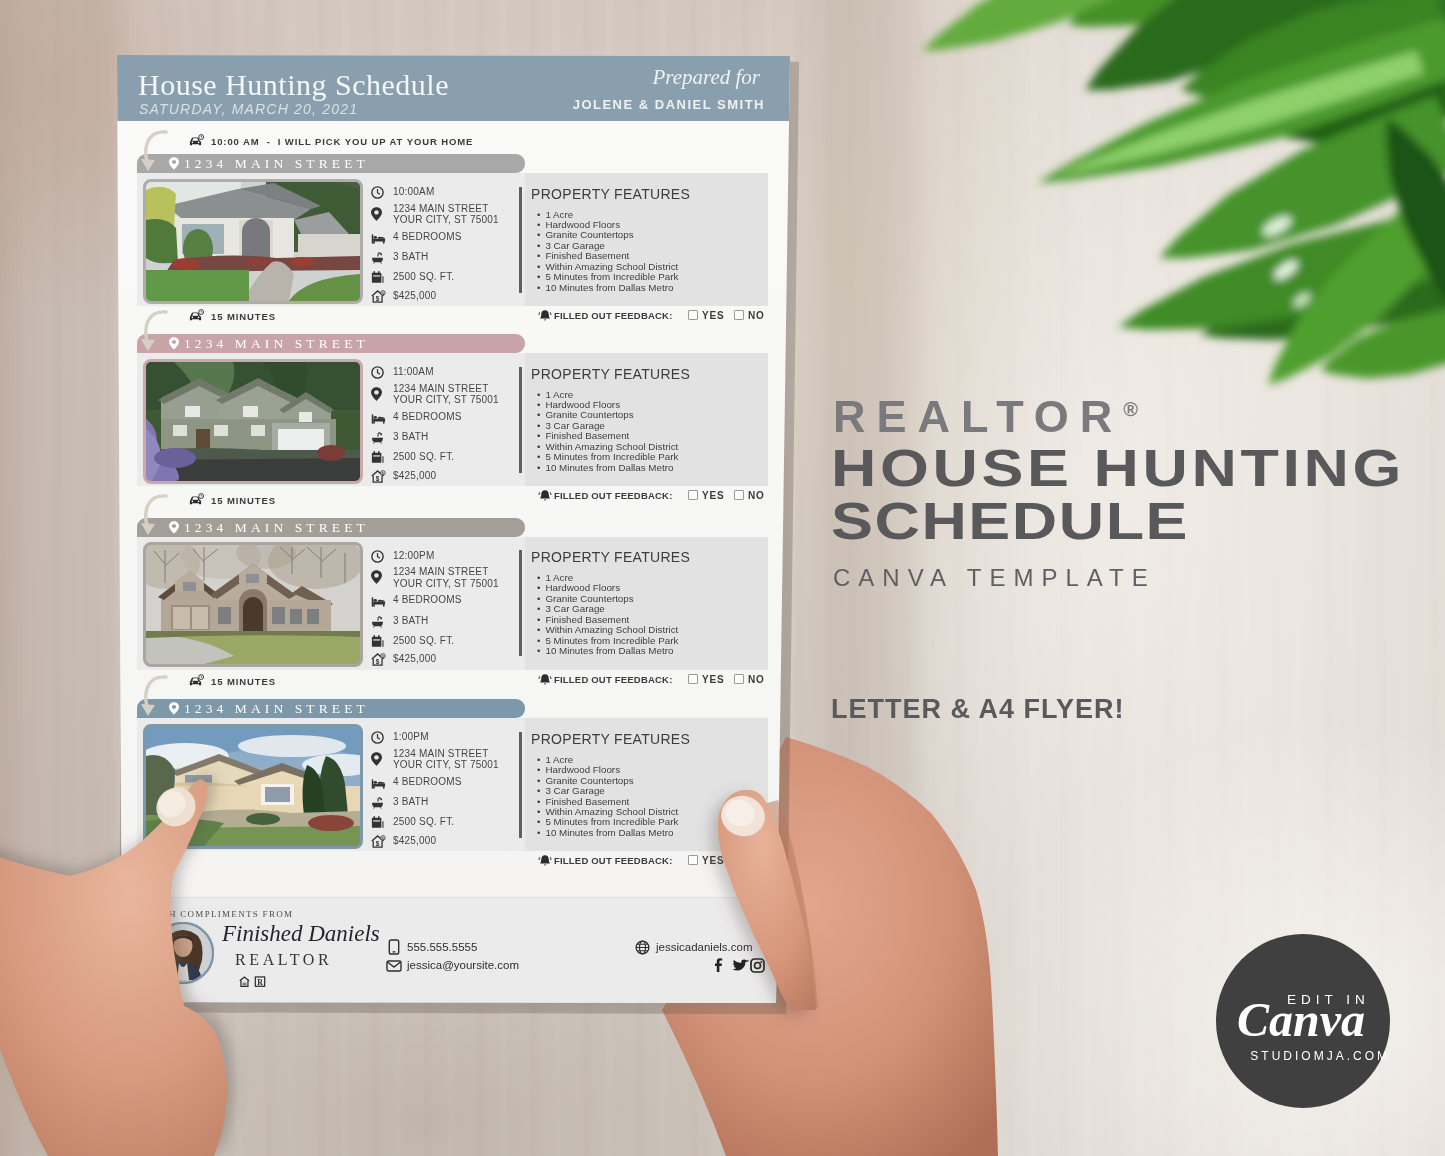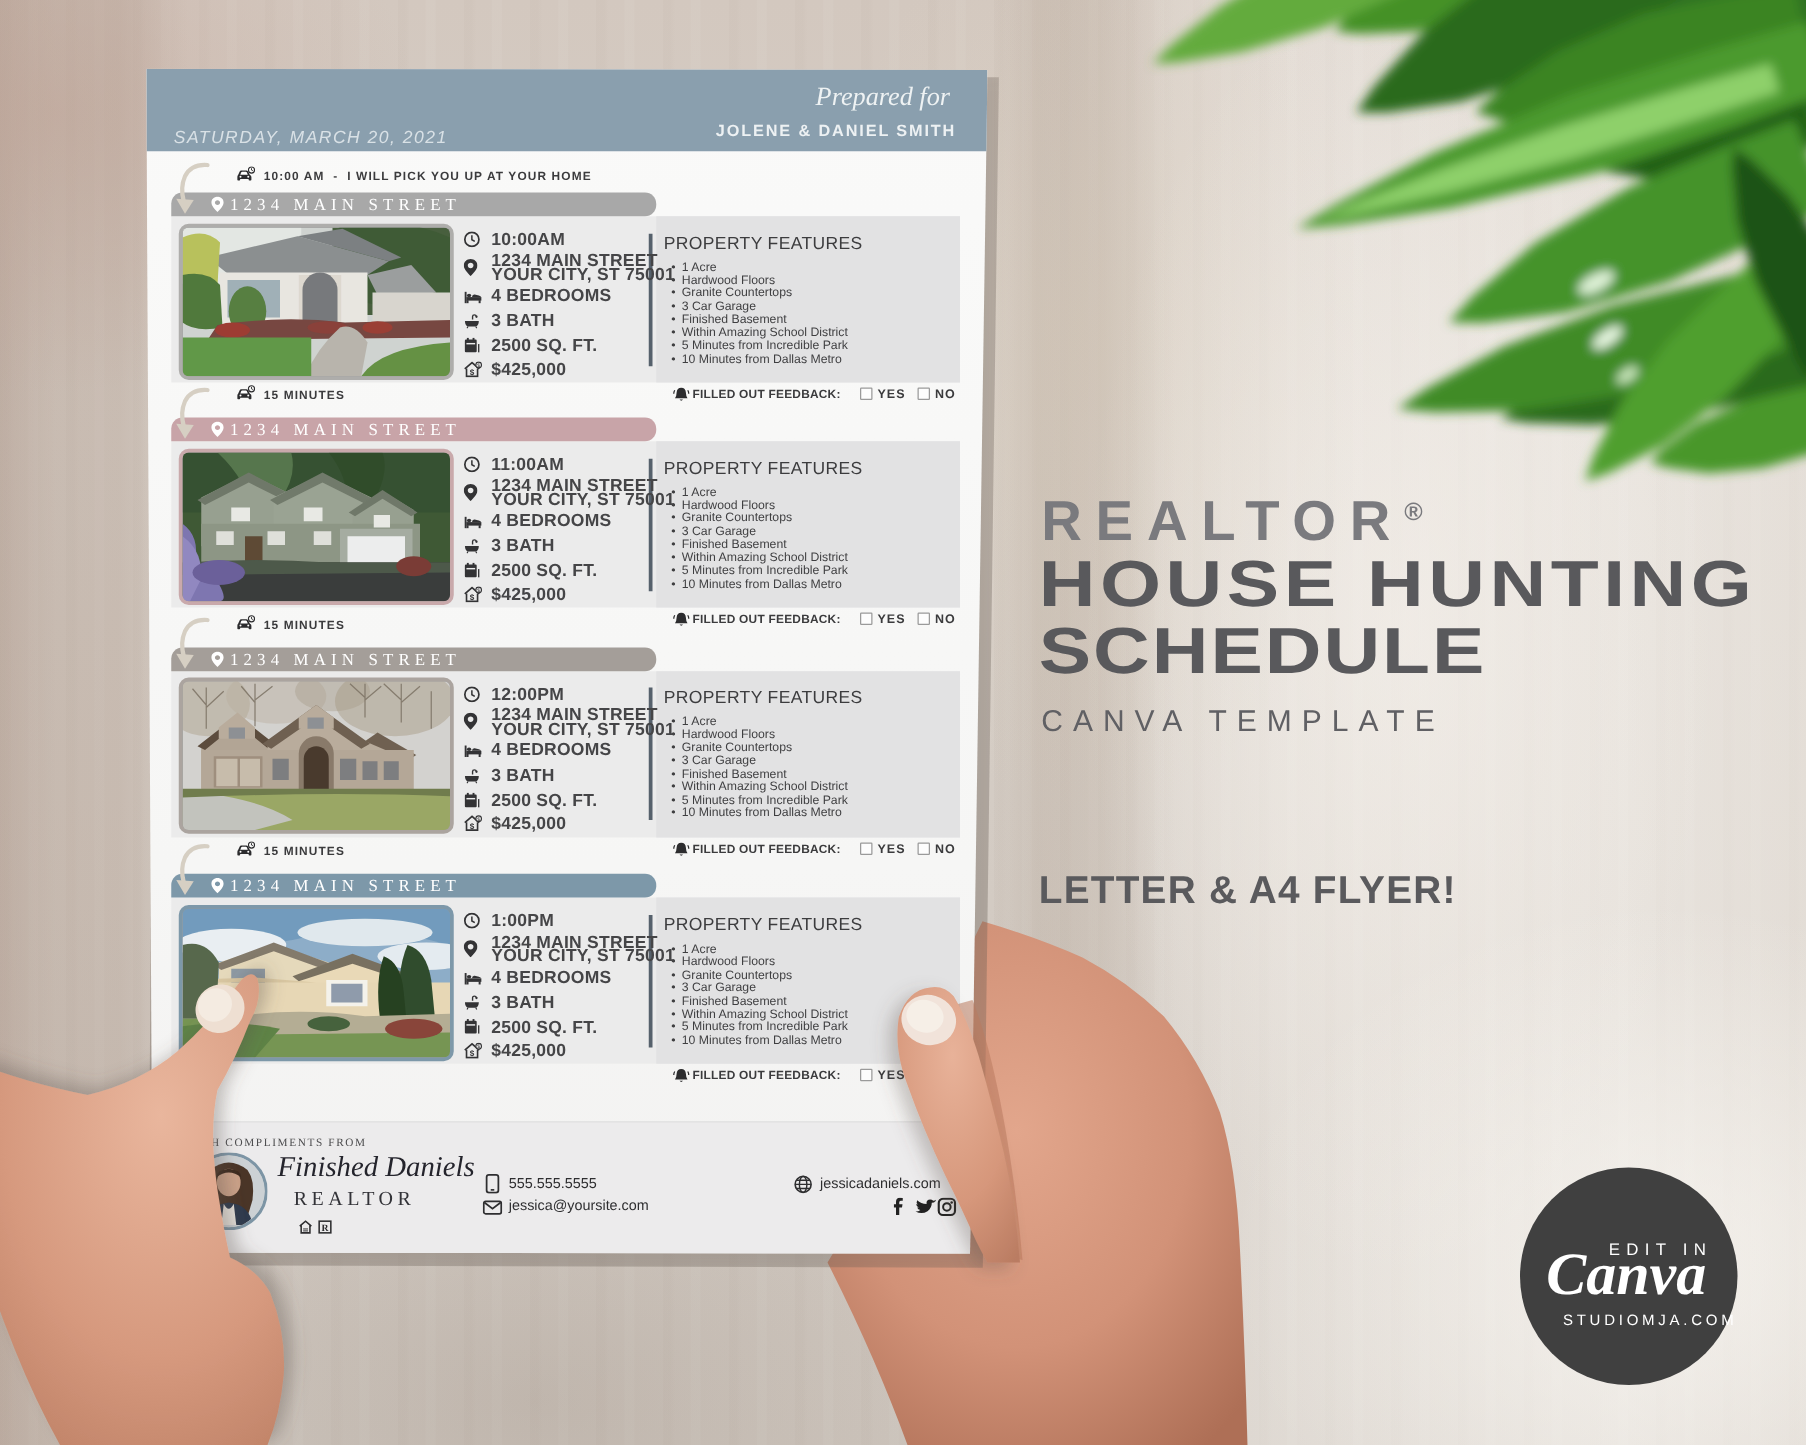--- a/index.html
+++ b/index.html
@@ -21,21 +21,21 @@
       radial-gradient(480px 400px at 1330px 1010px, rgba(252,250,246,.65), rgba(0,0,0,0) 72%),
       radial-gradient(340px 700px at 1120px 500px, rgba(248,244,239,.55), rgba(0,0,0,0) 75%),
       radial-gradient(300px 500px at 875px 280px, rgba(222,211,196,.55), rgba(0,0,0,0) 75%),
       radial-gradient(520px 320px at 430px 1120px, rgba(148,132,120,.25), rgba(0,0,0,0) 75%);
   }
   
   #t-realtor{left:833px;top:391px;font-size:45px;font-weight:600;letter-spacing:11px;color:#7a7a7e;}
   #t-hh{left:831px;top:438px;font-size:52px;font-weight:700;letter-spacing:3px;color:#59595c;transform:scale(1.208,1);transform-origin:0 0;}
   #t-sch{left:831px;top:491px;font-size:52px;font-weight:700;letter-spacing:1.3px;color:#59595c;transform:scale(1.208,1);transform-origin:0 0;}
   #t-canva{left:833px;top:564px;font-size:24px;font-weight:500;letter-spacing:8px;color:#606064;}
-  #t-letter{left:831px;top:694px;font-size:31px;font-weight:700;letter-spacing:1px;color:#5a5a5d;}
+  #t-letter{left:831px;top:694px;font-size:27px;font-weight:700;letter-spacing:1px;color:#5a5a5d;}
   
   #badge{left:1216px;top:934px;width:174px;height:174px;border-radius:50%;background:#404040;}
   #badge .editin{position:absolute;left:71px;top:58px;font-size:13.5px;letter-spacing:5px;color:#fff;font-weight:500;}
   #badge .canva{position:absolute;left:10px;top:58px;width:150px;text-align:center;font-family:"Liberation Serif",serif;font-style:italic;font-weight:700;font-size:48px;color:#fff;}
   #badge .site{position:absolute;left:0;top:115px;width:174px;text-align:right;font-size:12px;letter-spacing:3px;color:#fff;font-weight:500;}
   
   #papershadow{left:96px;top:42px;width:716px;height:986px;
      background:rgba(100,90,80,.36);filter:blur(14px);
      clip-path:polygon(4% 1.8%, 98.2% 2%, 96.4% 98.6%, 3.2% 98.4%);}
   #paper{left:0px;top:0px;width:1445px;height:1156px;
@@ -51,21 +51,21 @@
   .pill{position:absolute;left:137px;width:388px;height:19px;border-radius:9px 9px 9px 0;color:#fff;}
   .pill .ptxt{position:absolute;left:47px;top:2px;font-family:"Liberation Serif",serif;font-size:13.5px;letter-spacing:4.1px;white-space:nowrap;}
   .panel{position:absolute;left:137px;width:631px;height:133px;background:#ebebeb;}
   .fpanel{position:absolute;left:525px;width:243px;height:133px;background:#e2e2e3;}
   .photo{position:absolute;left:143px;width:214px;height:119px;border-radius:8px;border:3px solid #aaa;overflow:hidden;background:#999;}
   .photo svg{filter:blur(.4px) saturate(.92);}
   .divline{position:absolute;left:519px;width:2.5px;height:106px;background:#56616c;}
   .ftitle{position:absolute;left:531px;font-size:14px;font-weight:400;letter-spacing:.3px;color:#3c3c3e;white-space:nowrap;}
   .bullets{position:absolute;left:537px;font-size:9.8px;color:#3f3f41;font-weight:500;line-height:10.45px;white-space:nowrap;}
   .bullets div:before{content:"\2022";margin-right:5px;}
-  .info{position:absolute;font-size:14px;font-weight:700;letter-spacing:.2px;color:#454547;white-space:nowrap;line-height:11.5px;}
+  .info{position:absolute;font-size:10px;font-weight:400;letter-spacing:.2px;color:#454547;white-space:nowrap;line-height:11.5px;}
   .icn{position:absolute;left:371px;}
   .itx{position:absolute;left:393px;}
   
   .minrow{position:absolute;left:211px;font-size:9.5px;font-weight:700;letter-spacing:.9px;color:#3b3b3d;white-space:nowrap;}
   .car{position:absolute;left:189px;}
   .fbt{position:absolute;left:554px;font-size:9.5px;font-weight:700;letter-spacing:.2px;color:#3b3b3d;white-space:nowrap;}
   .bell{position:absolute;left:538px;}
   .cbx{position:absolute;width:8px;height:8px;border:1.2px solid #9a9a9a;background:#fdfdfd;border-radius:1px;}
   .cbl{position:absolute;font-size:10px;font-weight:700;letter-spacing:.8px;color:#3b3b3d;}
   
@@ -143,20 +143,21 @@
         <stop offset="1" stop-color="#ba7c62"></stop>
     </radialGradient>
   </defs>
 
   <path d="M 786 37 Q 830 50 866 66 Q 902 85 931 113 Q 960 148 976 190 Q 989 232 992 300 Q 996 380 998 456 L 726 456 Q 700 385 662 310 L 668 300 L 758 280 L 760 90 Z" fill="url(#skR)"></path>
 </svg>
 
 <div id="papershadow" class="abs"></div>
 <div id="paper" class="abs">
   <div id="hd" class="abs">
+    <div class="title">House Hunting Schedule</div>
     <div class="date">SATURDAY, MARCH 20, 2021</div>
     <div class="prep">Prepared for</div>
     <div class="names">JOLENE &amp; DANIEL SMITH</div>
   </div>
   <div id="rows">
       <div class="car abs" style="top:133px"><svg width="17" height="13" viewBox="0 0 23 17">
           <circle cx="16.5" cy="3.8" r="3.3" fill="none" stroke="#2c2c2e" stroke-width="1.2"></circle>
           <path d="M16.5 1.8 V3.8 L18 4.6" stroke="#2c2c2e" stroke-width="1" fill="none"></path>
           <path d="M2 9.2 L3.6 5.6 Q4.1 4.4 5.5 4.4 L11 4.4 Q12.3 4.4 12.9 5.5 L14.8 9.2 Q16.4 9.6 16.4 11.4 L16.4 14.2 Q16.4 15 15.6 15 L14.2 15 Q13.4 15 13.4 14.2 L13.4 13.6 L4.2 13.6 L4.2 14.2 Q4.2 15 3.4 15 L2 15 Q1.2 15 1.2 14.2 L1.2 11.4 Q1.2 9.6 2 9.2 Z" fill="#2c2c2e"></path>
           <path d="M4.4 8.8 L5.4 6.2 Q5.7 5.6 6.4 5.6 L10.4 5.6 Q11.1 5.6 11.4 6.3 L12.5 8.8 Z" fill="#fff"></path>

